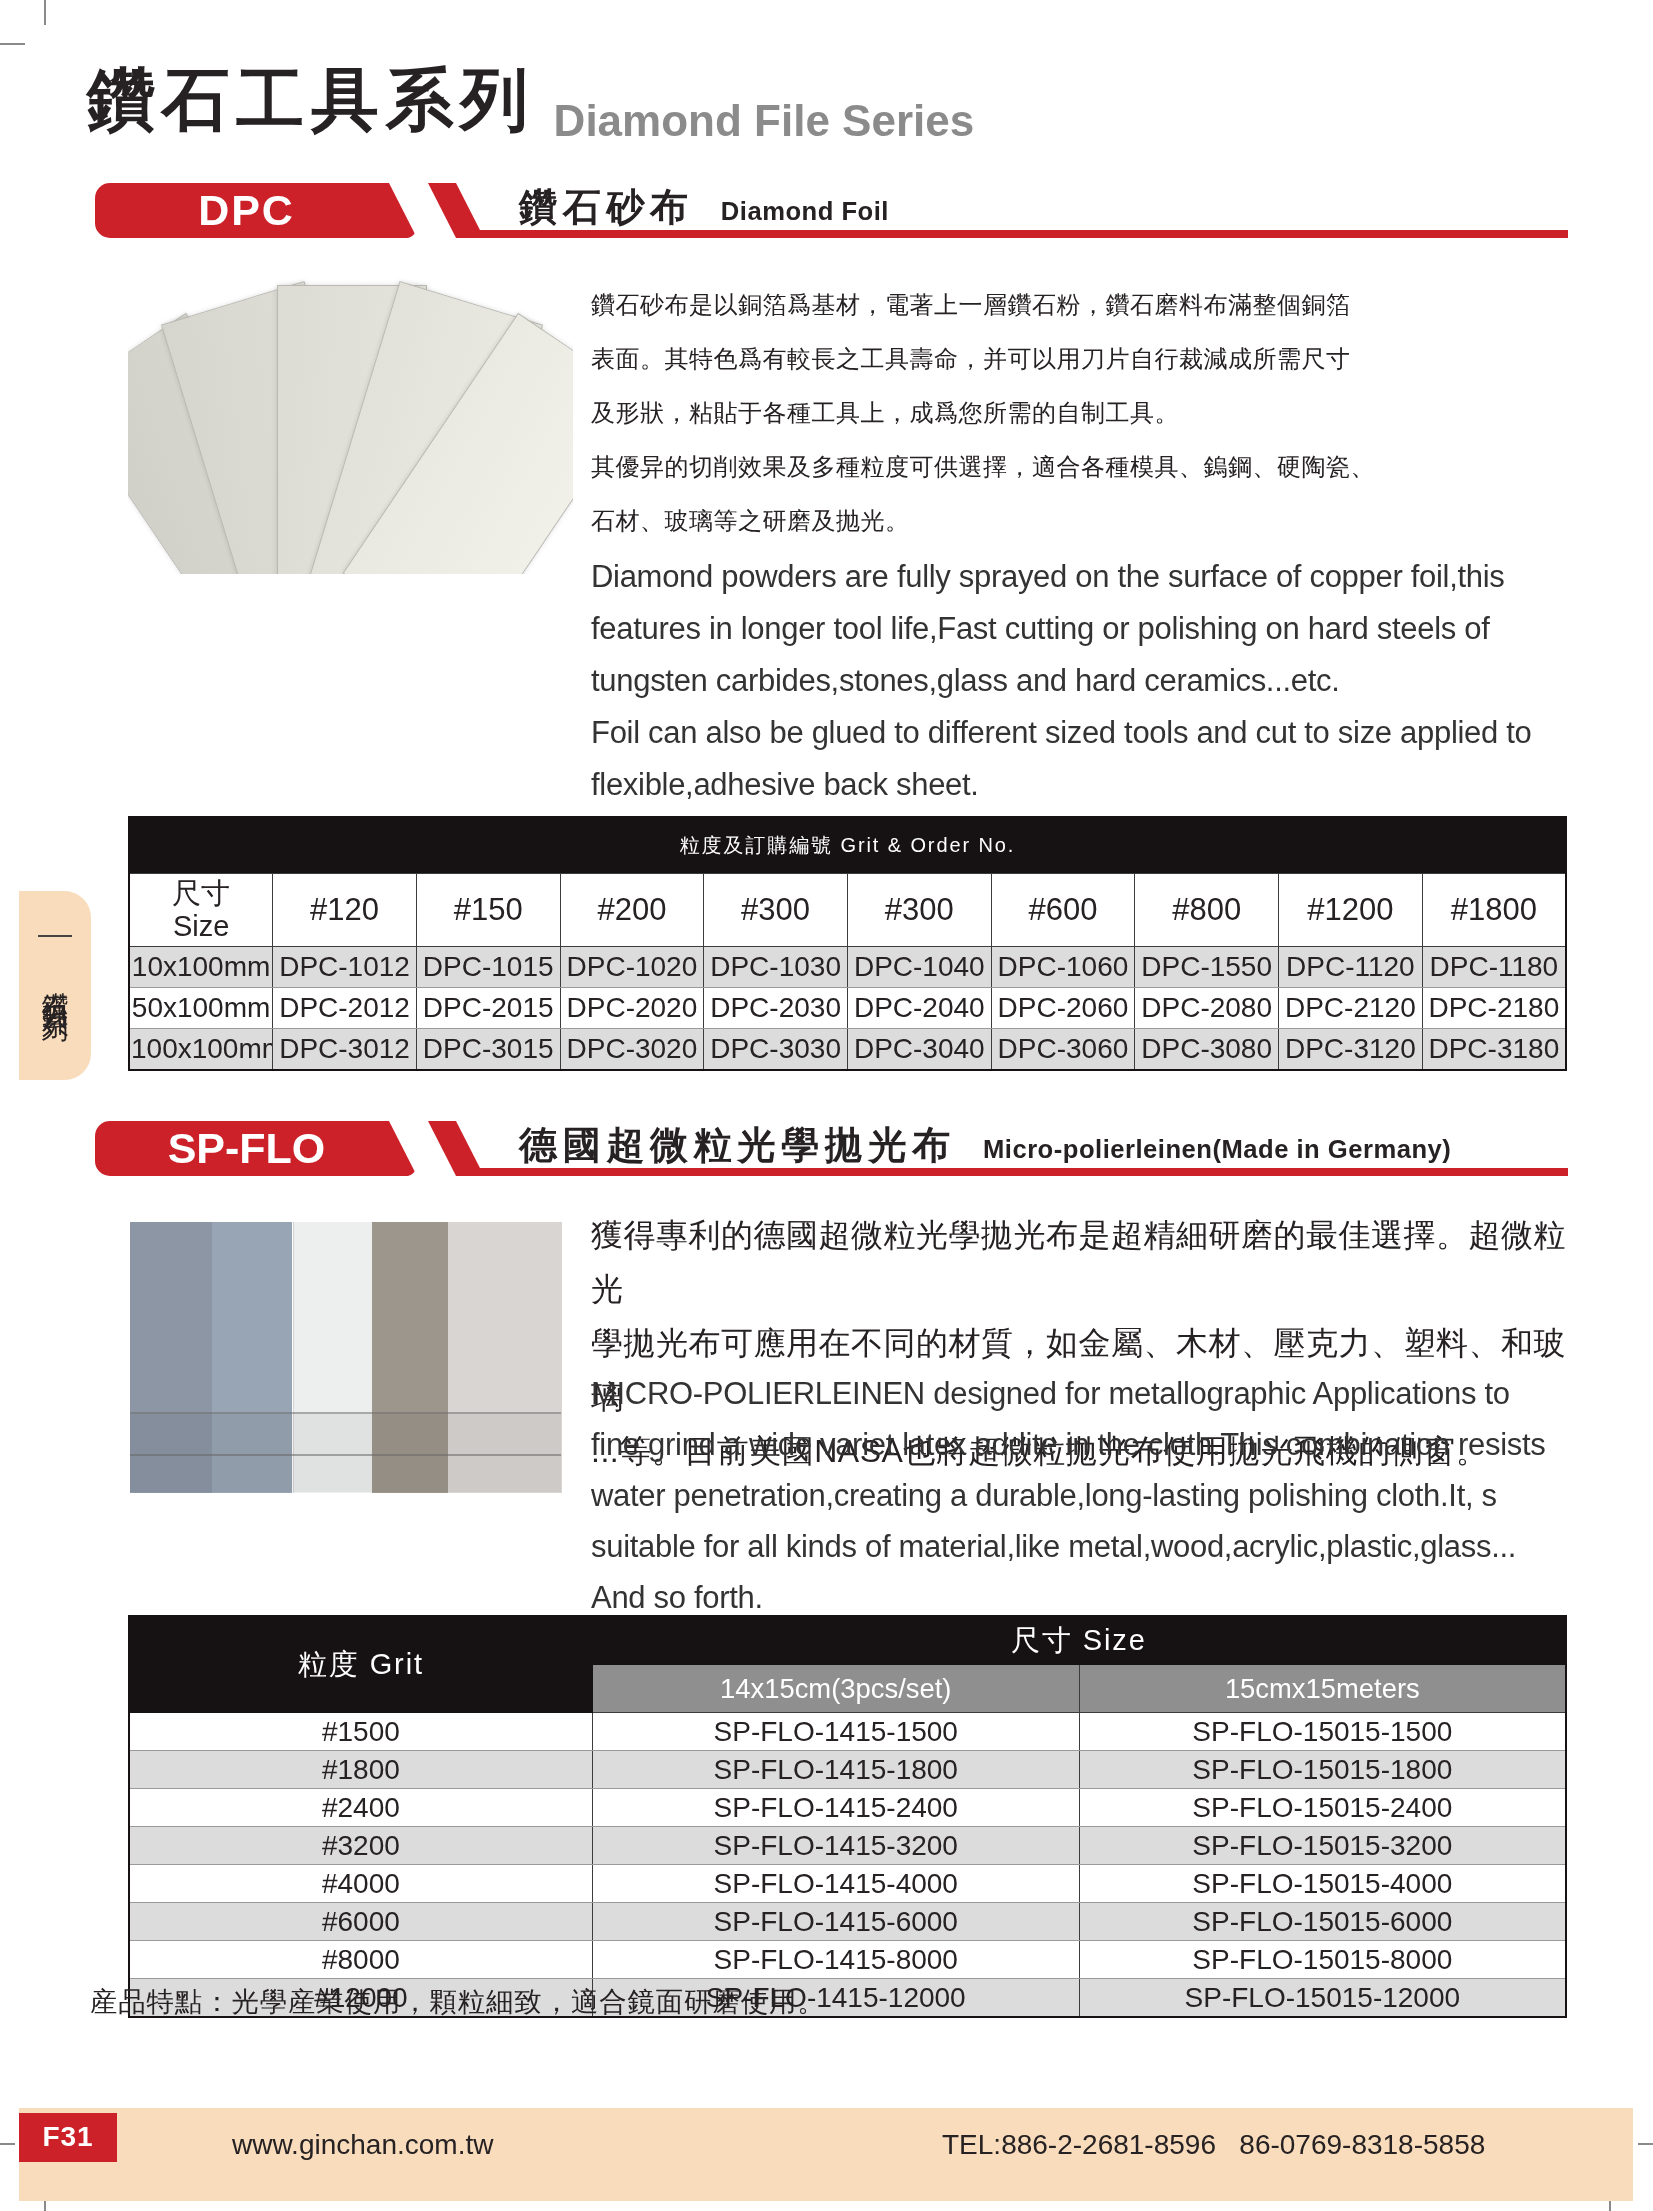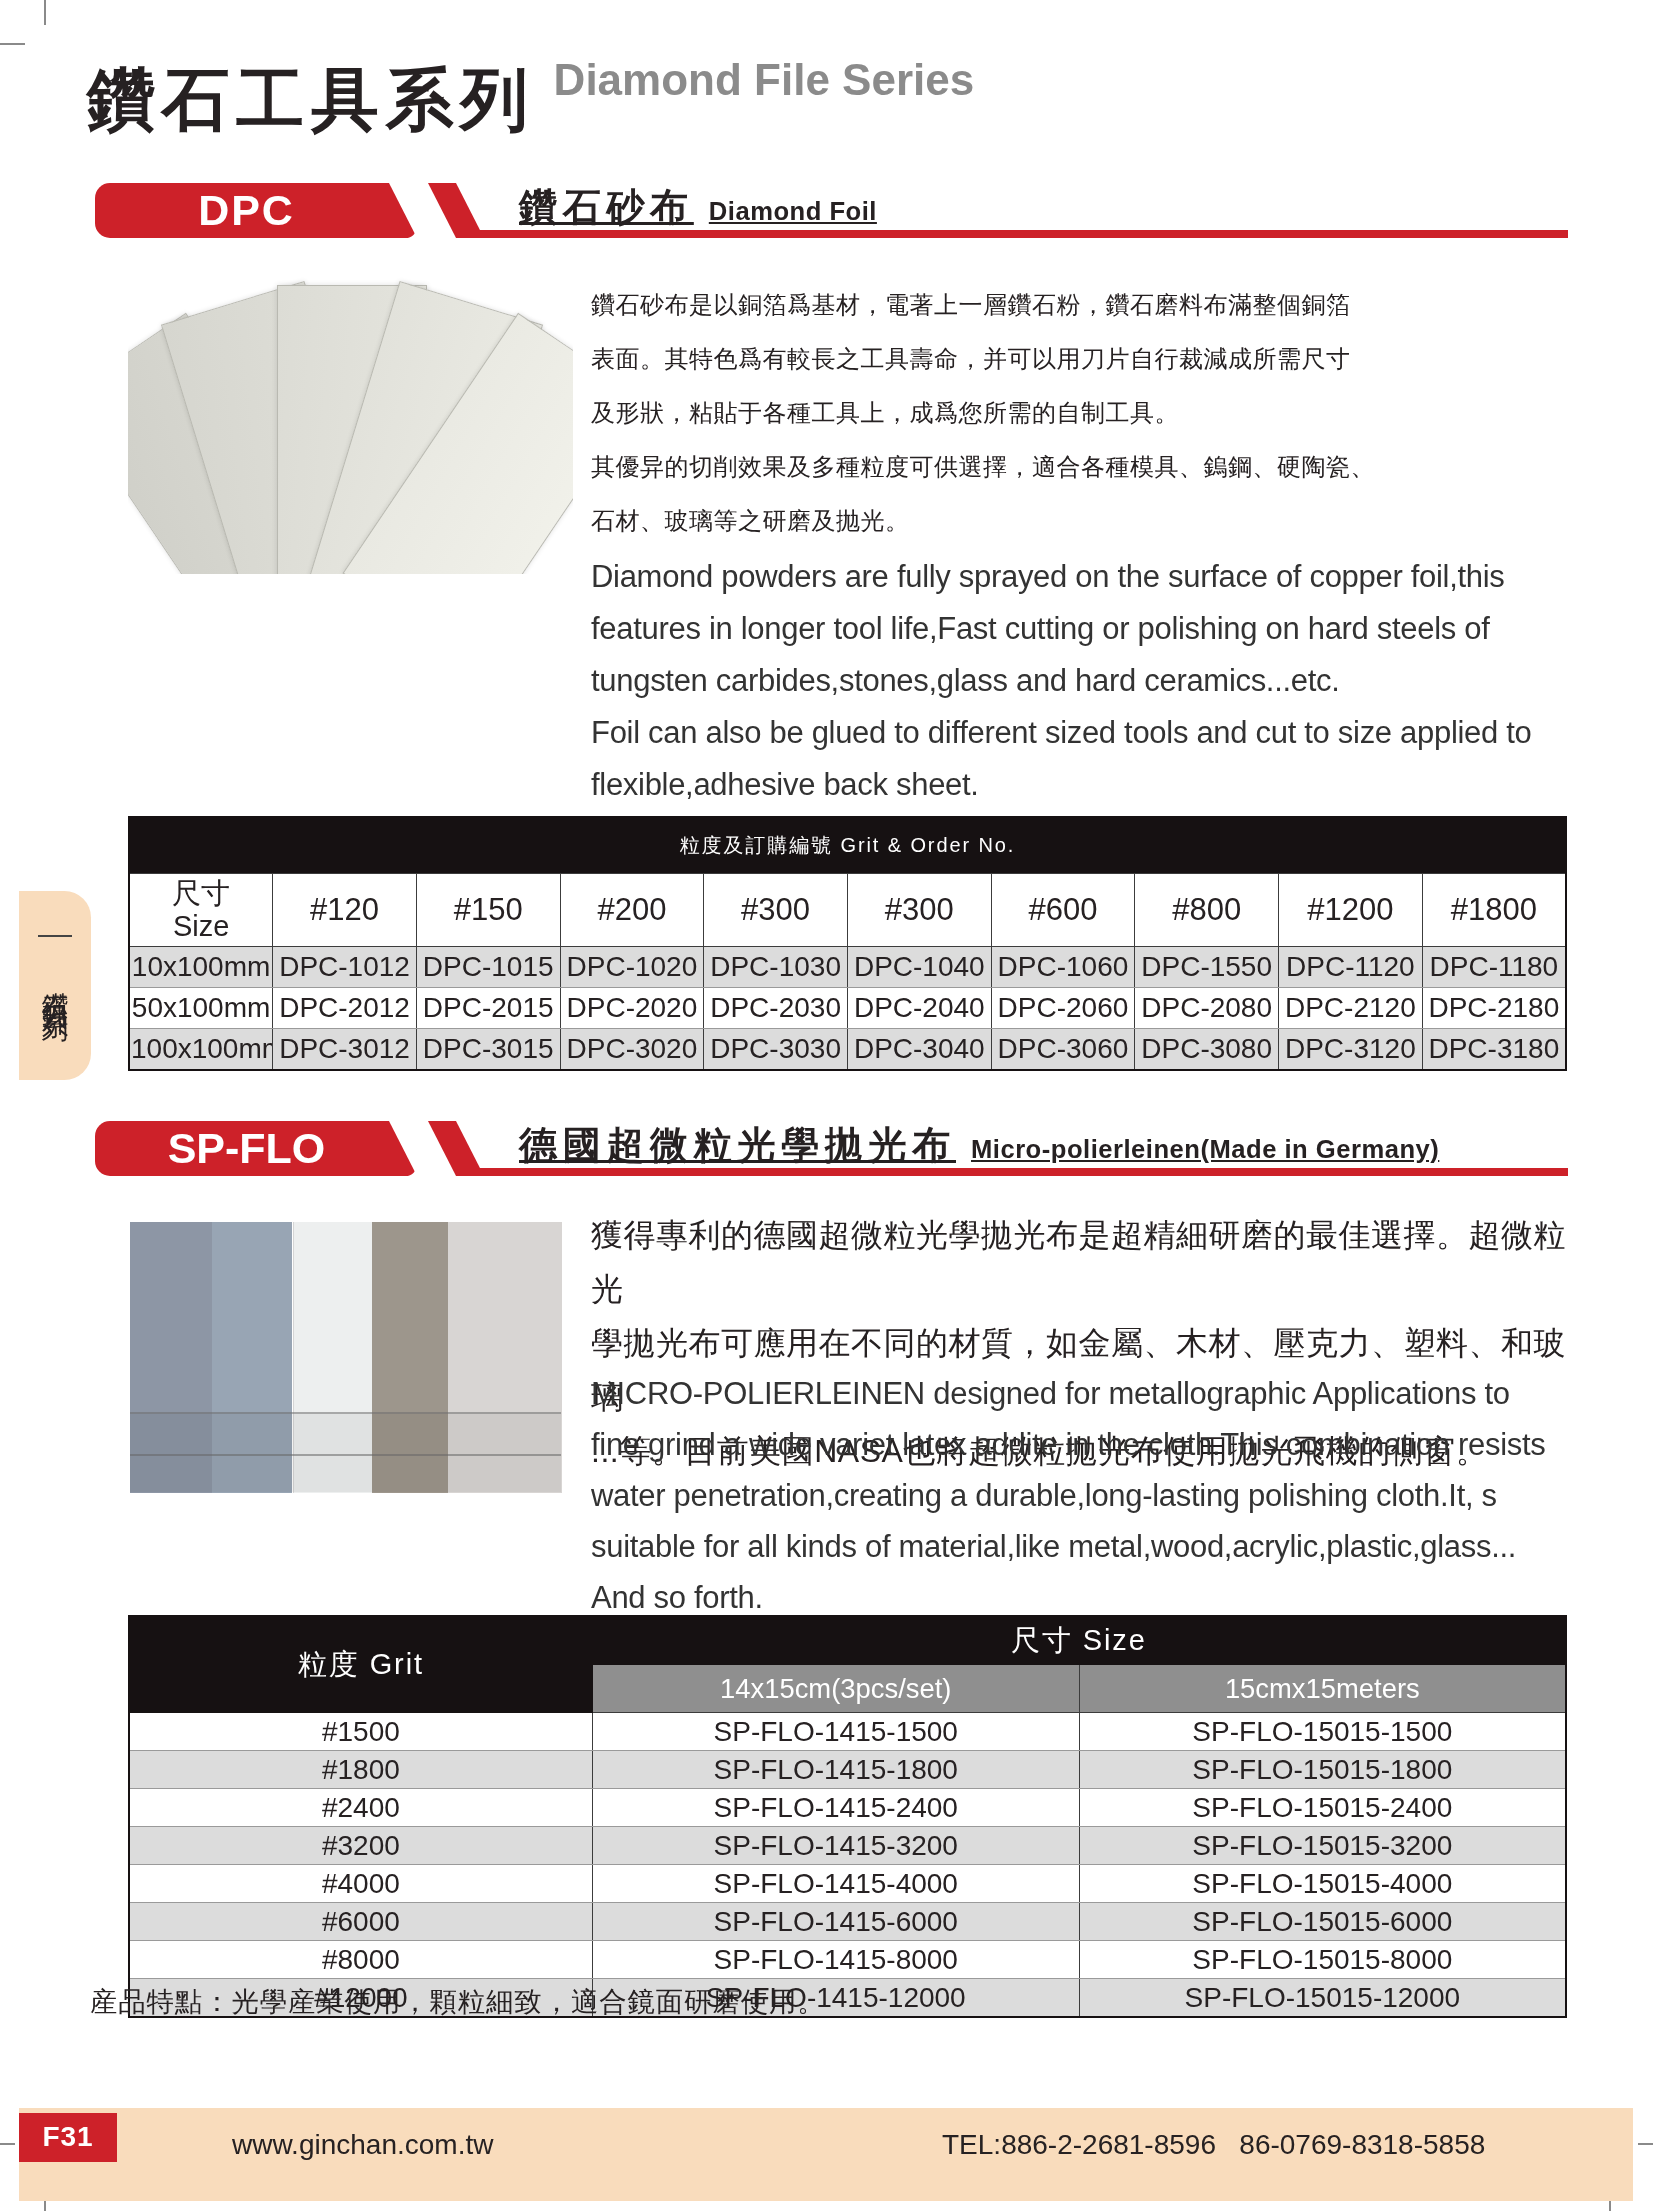--- a/index.html
+++ b/index.html
@@ -4,32 +4,32 @@
 <style>
   html,body{margin:0;padding:0;background:#e8e8e8;}
   .page{
     position:relative;width:1653px;height:2212px;background:#ffffff;
     font-family:"Liberation Sans","DejaVu Sans",sans-serif;color:#262122;
     overflow:hidden;margin:0 auto;
   }
   
   .cmark{position:absolute;background:#8a8a8a;}
   
-  .title-row{position:absolute;left:87px;top:55px;display:flex;align-items:flex-start;gap:19px;white-space:nowrap;}
+  .title-row{position:absolute;left:87px;top:55px;display:flex;align-items:flex-end;gap:19px;white-space:nowrap;}
   .title-zh{font-size:68px;font-weight:bold;letter-spacing:6.6px;color:#262122;}
   .title-en{font-size:44px;font-weight:bold;color:#8b8b8b;letter-spacing:0px;}
   
   .sec-head{position:absolute;left:95px;width:1473px;height:55px;}
   .badge-main{position:absolute;left:0;top:0;width:322px;height:55px;background:#cd2129;
     border-radius:15px 0 11.4px 15px;clip-path:polygon(0 0,calc(100% - 28px) 0,100% 100%,0 100%);
     display:flex;align-items:center;justify-content:center;}
   .badge-label{color:#ffffff;font-size:43px;font-weight:bold;letter-spacing:1.9px;padding-right:19px;}
   .badge-tail{position:absolute;left:333px;top:0;width:28px;height:55px;background:#cd2129;transform:skewX(27deg);transform-origin:top left;}
   .sec-rule{position:absolute;left:379px;right:0;bottom:0;height:7.6px;background:#cd2129;}
-  .sec-heading{position:absolute;left:424px;top:0;height:47px;display:flex;align-items:baseline;gap:15px;white-space:nowrap;text-decoration:underline;}
+  .sec-heading{position:absolute;left:424px;top:0;height:47px;display:flex;align-items:baseline;gap:27px;white-space:nowrap;}
   .sec-heading .zh{font-size:38px;font-weight:bold;letter-spacing:5.7px;line-height:49px;}
   .sec-heading .en{font-size:25.6px;font-weight:bold;letter-spacing:0.5px;}
   
   .photo1{position:absolute;left:128px;top:257px;width:445px;height:317px;overflow:hidden;}
   .sheet{position:absolute;left:149px;top:28px;width:148px;height:312px;transform-origin:50% 130%;
     border:0.9px solid #b9b9b1;box-shadow:0 0 5.7px rgba(0,0,0,.12);}
   .s1{transform:rotate(-34deg);background:linear-gradient(105deg,#cfcfc8,#dbdbd4);}
   .s2{transform:rotate(-17deg);background:linear-gradient(100deg,#d6d6cf,#e0e0d9);}
   .s3{transform:rotate(0deg);background:linear-gradient(95deg,#dcdcd5,#e5e5de);}
   .s4{transform:rotate(17deg);background:linear-gradient(90deg,#e2e2db,#eaeae3);}

